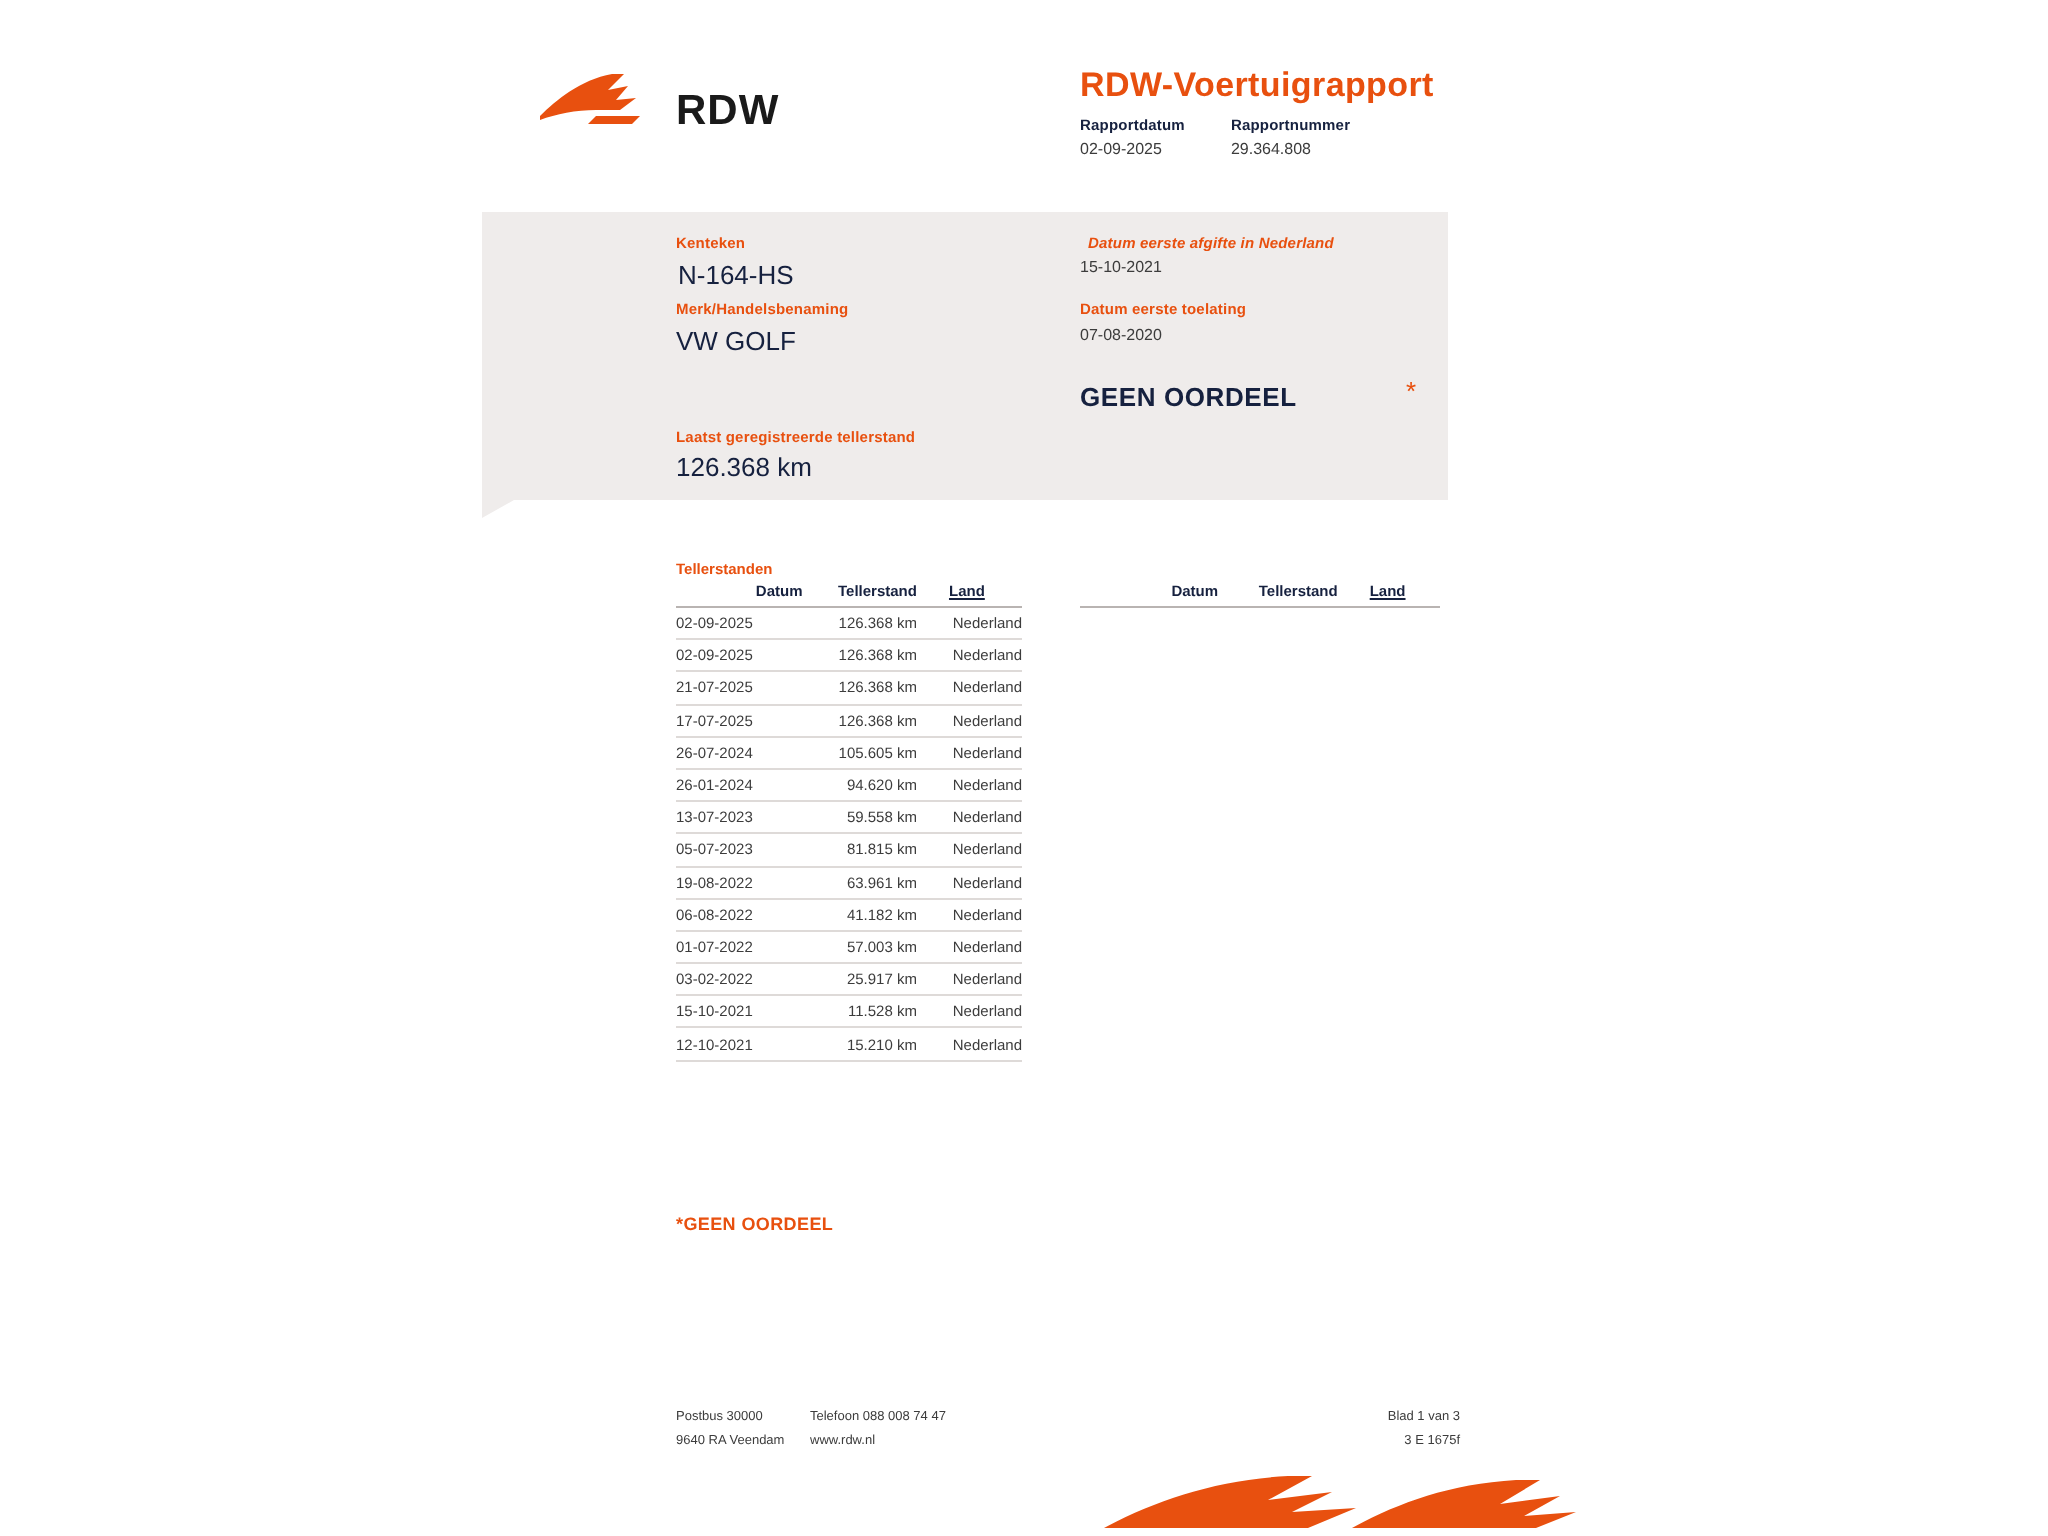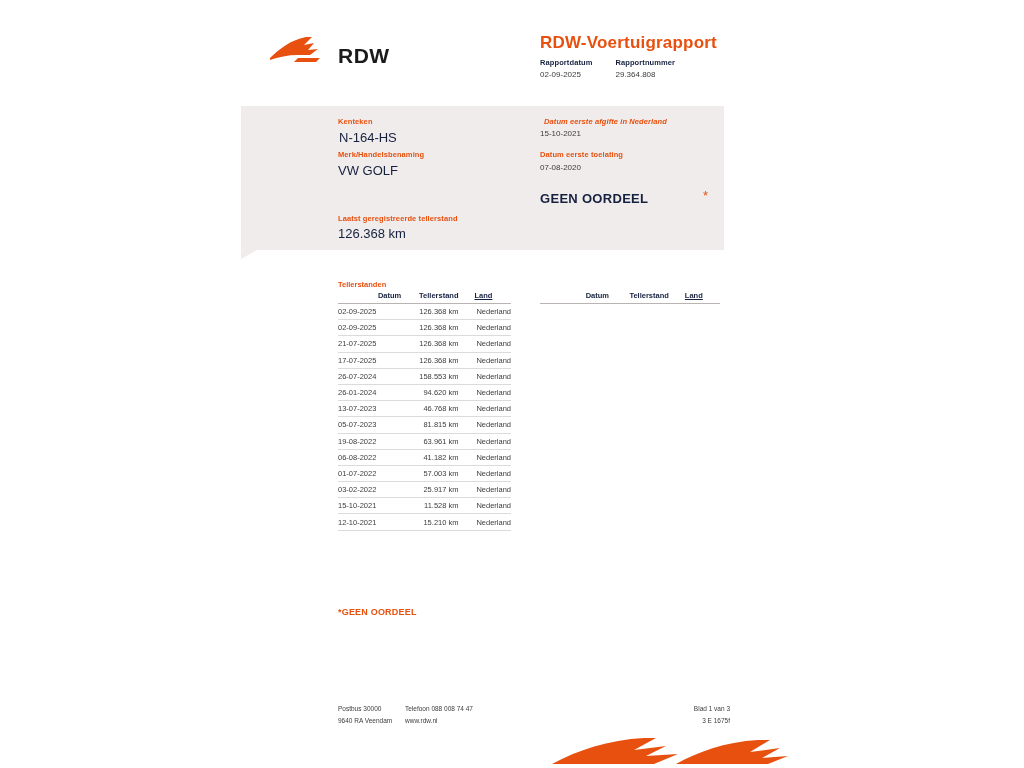--- a/index.html
+++ b/index.html
@@ -284,31 +284,31 @@
           <td class="c-stand">126.368 km</td>
           <td class="c-land">Nederland</td>
         </tr>
         <tr>
           <td class="c-datum">17-07-2025</td>
           <td class="c-stand">126.368 km</td>
           <td class="c-land">Nederland</td>
         </tr>
         <tr>
           <td class="c-datum">26-07-2024</td>
-          <td class="c-stand">158.553 km</td>
+          <td class="c-stand">105.605 km</td>
           <td class="c-land">Nederland</td>
         </tr>
         <tr>
           <td class="c-datum">26-01-2024</td>
           <td class="c-stand">94.620 km</td>
           <td class="c-land">Nederland</td>
         </tr>
         <tr>
           <td class="c-datum">13-07-2023</td>
-          <td class="c-stand">46.768 km</td>
+          <td class="c-stand">59.558 km</td>
           <td class="c-land">Nederland</td>
         </tr>
         <tr>
           <td class="c-datum">05-07-2023</td>
           <td class="c-stand">81.815 km</td>
           <td class="c-land">Nederland</td>
         </tr>
         <tr>
           <td class="c-datum">19-08-2022</td>
           <td class="c-stand">63.961 km</td>

